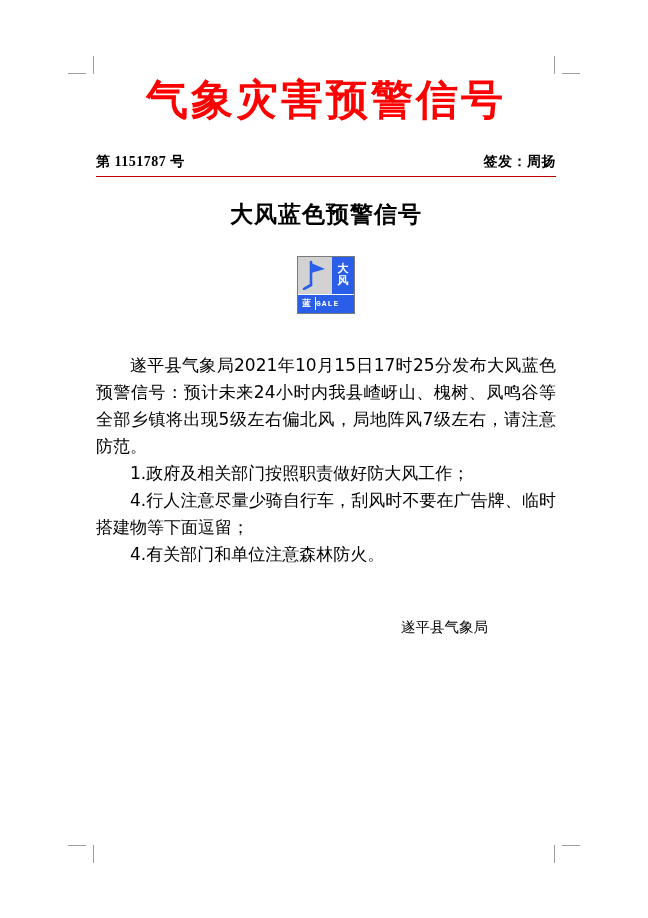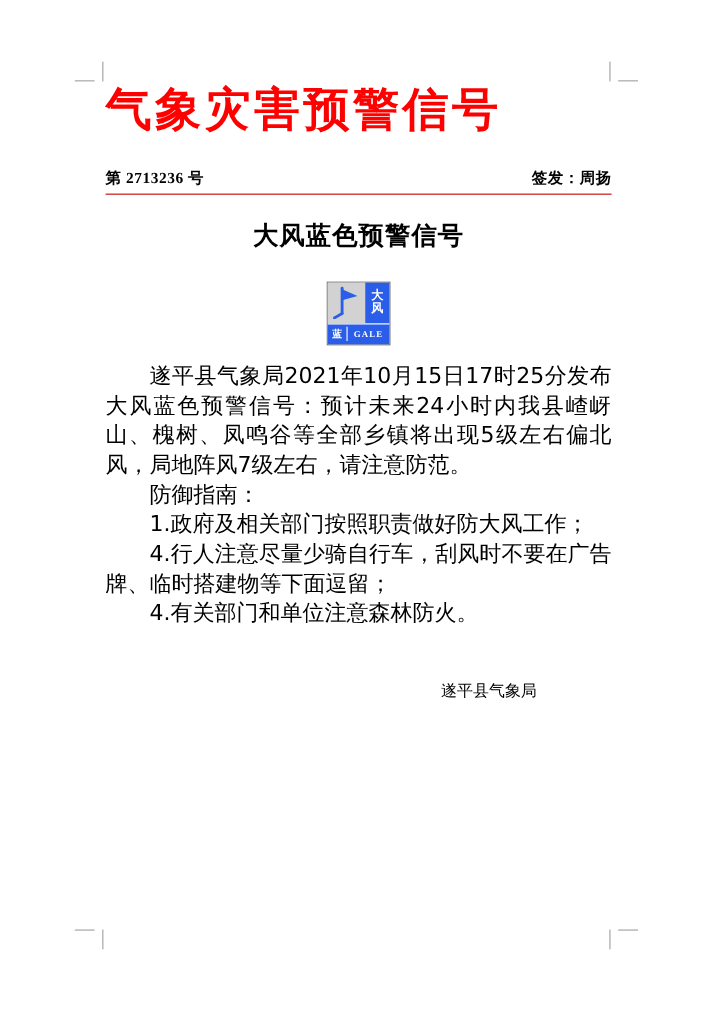--- a/index.html
+++ b/index.html
@@ -58,20 +58,21 @@
   
   .page {
     position: absolute;
     left: 96px;
     top: 60px;
     width: 460px;
   }
 
   
   .masthead-title {
+    text-align: center;
     color: #ff0000;
     font-family: "DejaVu Sans", "Liberation Sans", sans-serif;
     font-weight: bold;
     font-size: 42px;
     letter-spacing: 3px;
     line-height: 1.25;
     margin: 14px 0 0 0;
     white-space: nowrap;
   }
 
@@ -157,66 +158,66 @@
     color: #ffffff;
     font-family: "DejaVu Sans", "Liberation Sans", sans-serif;
     font-weight: bold;
     font-size: 9px;
     text-align: center;
     border-right: 1px solid #ffffff;
   }
   .signal-icon-en {
     flex: 1 1 auto;
     color: #ffffff;
-    font-family: Liberation Serif, serif;
+    font-family: Liberation Mono, monospace;
     font-weight: bold;
     font-size: 8px;
     letter-spacing: 1px;
-    text-align: center;
+    text-align: left;
   }
 
   
   .body-text {
-    margin-top: 14px;
-    font-family: "DejaVu Sans", "Liberation Sans", sans-serif;
-    font-size: 20px;
+    margin-top: 38px;
+    font-family: "DejaVu Sans", "Liberation Sans", sans-serif;
+    font-size: 17px;
     line-height: 27px;
     text-align: justify;
     text-justify: inter-ideograph;
   }
   .body-text p {
     margin: 0;
     text-indent: 2em;
   }
 
   
   .signature {
     margin-top: 44px;
-    font-family: Liberation Mono, monospace;
+    font-family: Liberation Sans, sans-serif;
     font-size: 14.5px;
     line-height: 30px;
     text-align: right;
   }
   .signature .sig-org { padding-right: 68px; }
   .signature .sig-date { padding-right: 22px; }
 </style>
 </head>
 <body>
 
 <div class="crop-mark crop-tl"></div>
 <div class="crop-mark crop-tr"></div>
 <div class="crop-mark crop-bl"></div>
 <div class="crop-mark crop-br"></div>
 
 <div class="page">
 
   <div class="masthead-title">气象灾害预警信号</div>
 
   <div class="masthead-row">
-    <span class="doc-number">第 2713236 号</span>
+    <span class="doc-number">第 1151787 号</span>
     <span class="issuer">签发：周扬</span>
   </div>
 
   <div class="masthead-rule"></div>
 
   <div class="warning-subtitle">大风蓝色预警信号</div>
 
   <div class="signal-icon-wrap">
     <div class="signal-icon">
       <div class="signal-icon-top">
@@ -234,21 +235,20 @@
       </div>
       <div class="signal-icon-bottom">
         <div class="signal-icon-level">蓝</div>
         <div class="signal-icon-en">GALE</div>
       </div>
     </div>
   </div>
 
   <div class="body-text">
     <p>遂平县气象局2021年10月15日17时25分发布大风蓝色预警信号：预计未来24小时内我县嵖岈山、槐树、凤鸣谷等全部乡镇将出现5级左右偏北风，局地阵风7级左右，请注意防范。</p>
-    <p>防御指南：</p>
     <p>1.政府及相关部门按照职责做好防大风工作；</p>
     <p>4.行人注意尽量少骑自行车，刮风时不要在广告牌、临时搭建物等下面逗留；</p>
     <p>4.有关部门和单位注意森林防火。</p>
   </div>
 
   <div class="signature">
     <div class="sig-org">遂平县气象局</div>
   </div>
 
 </div>

